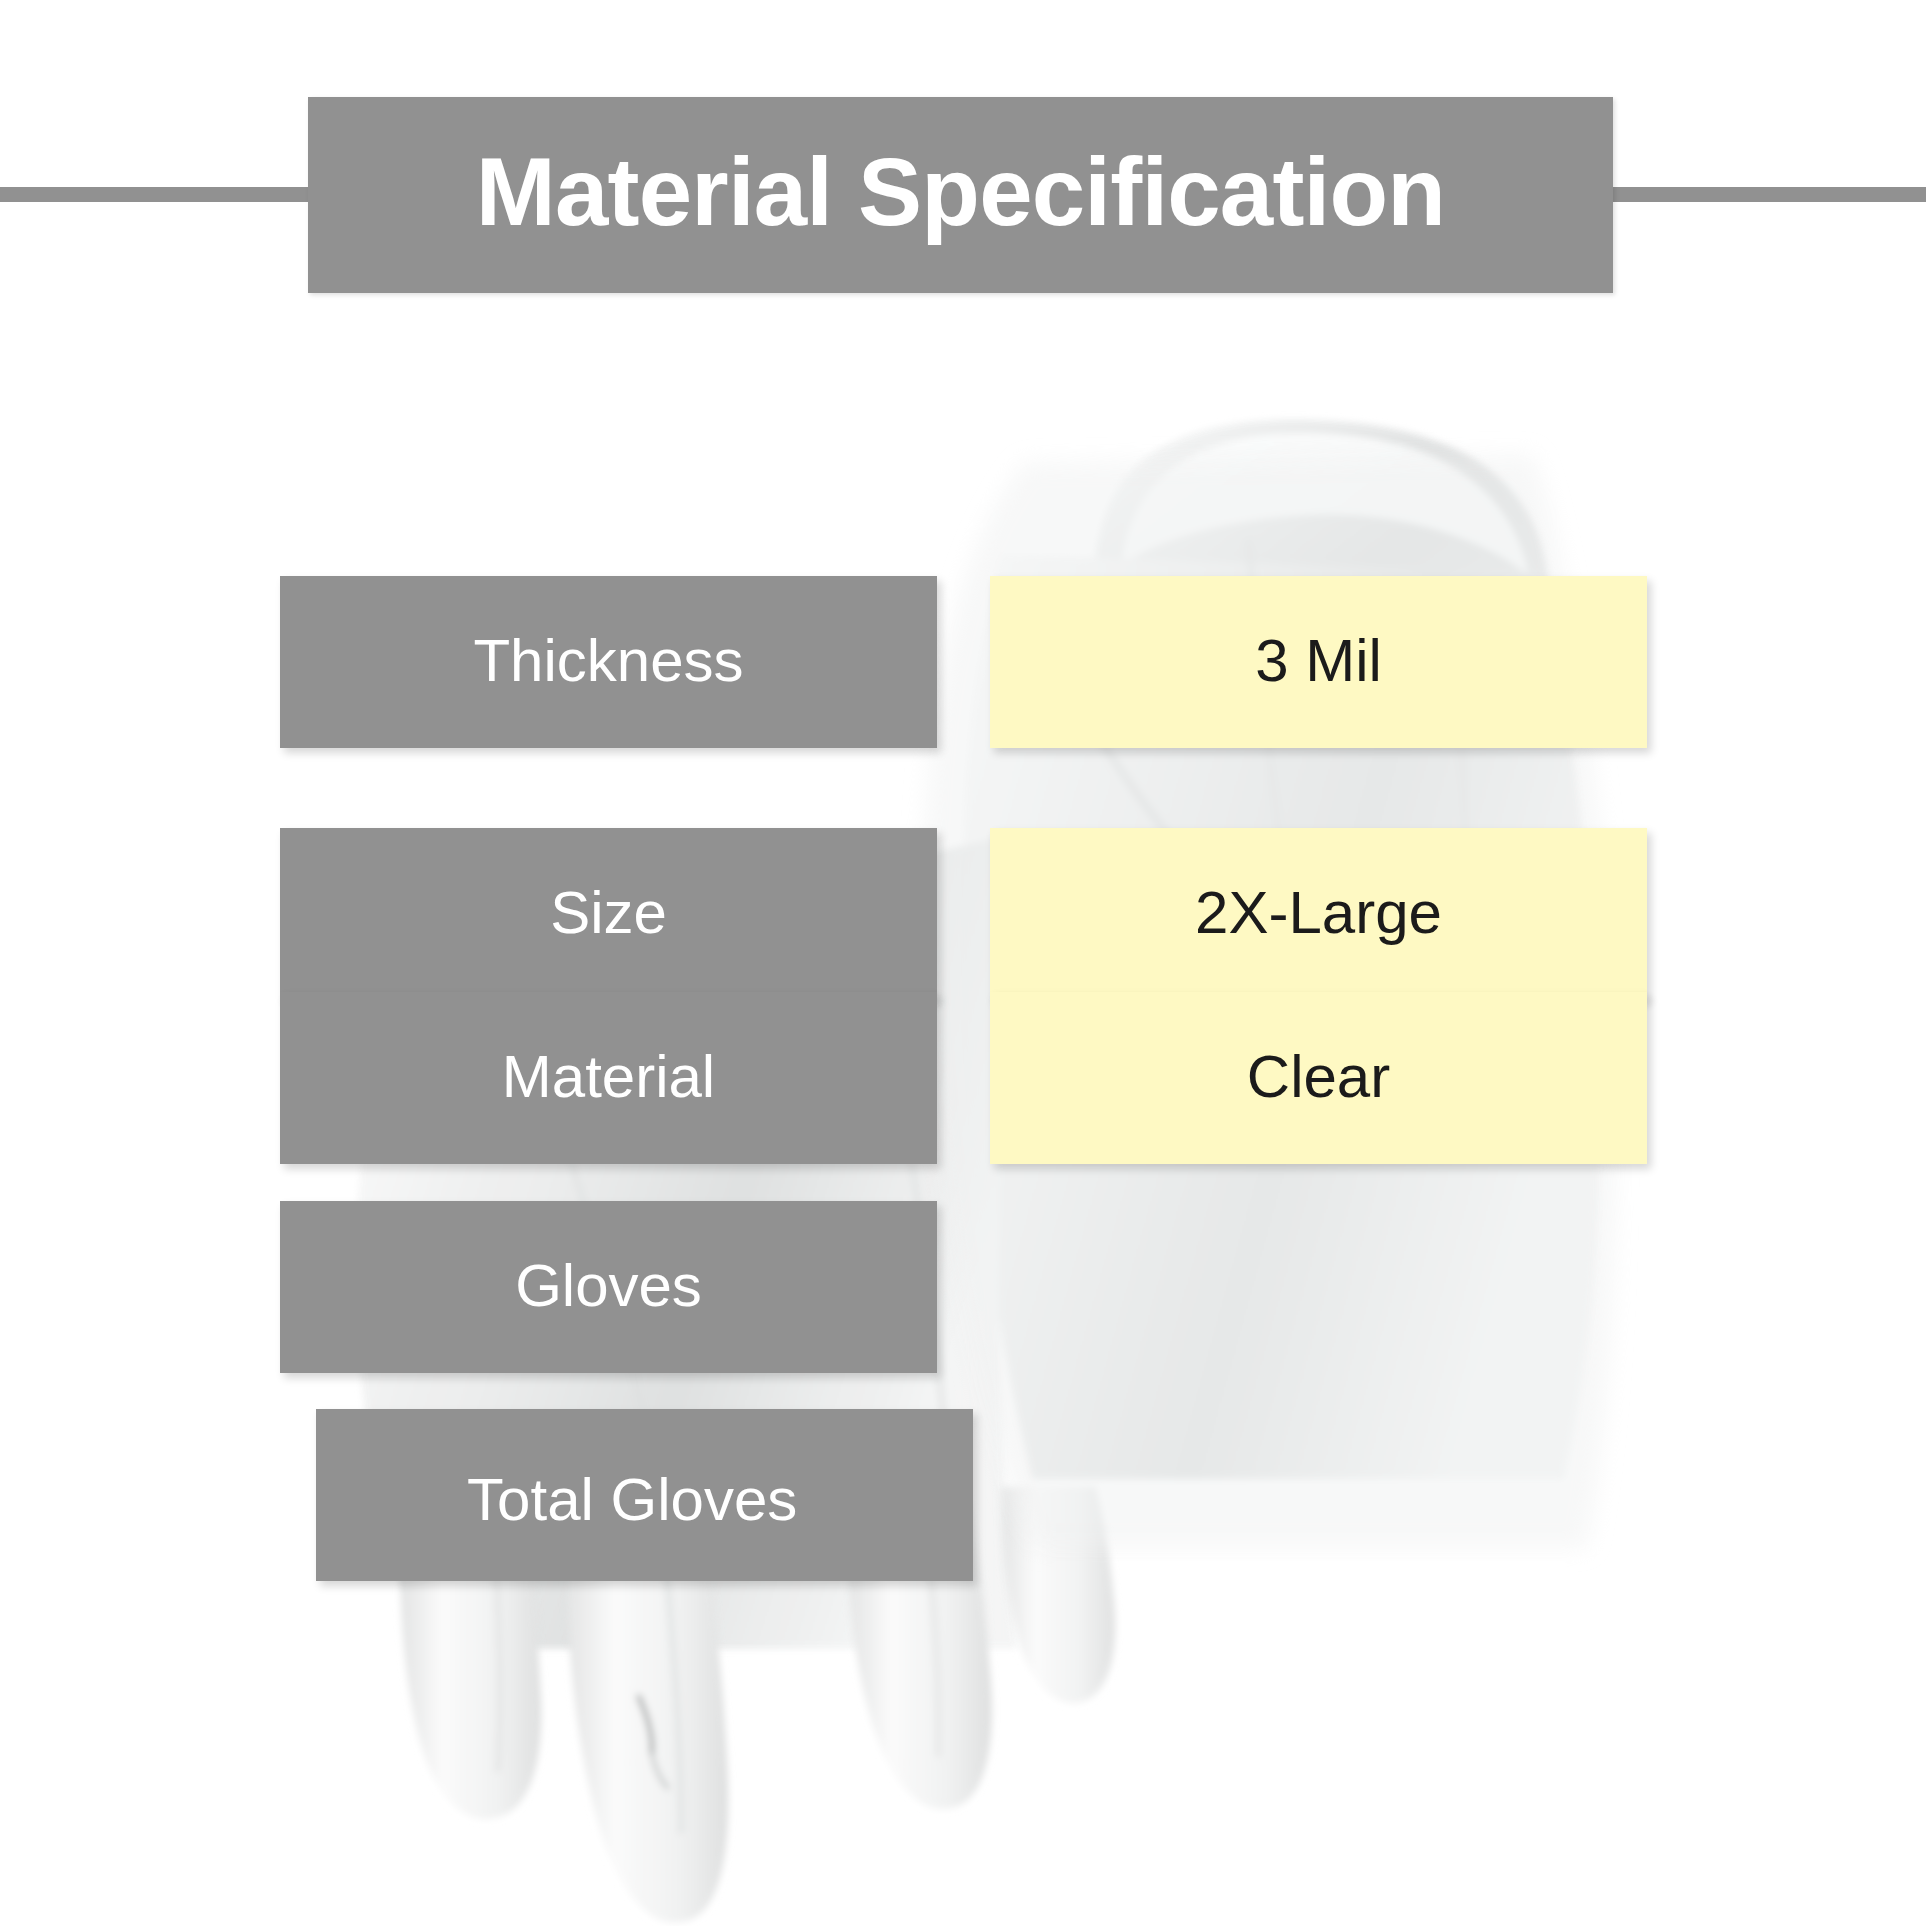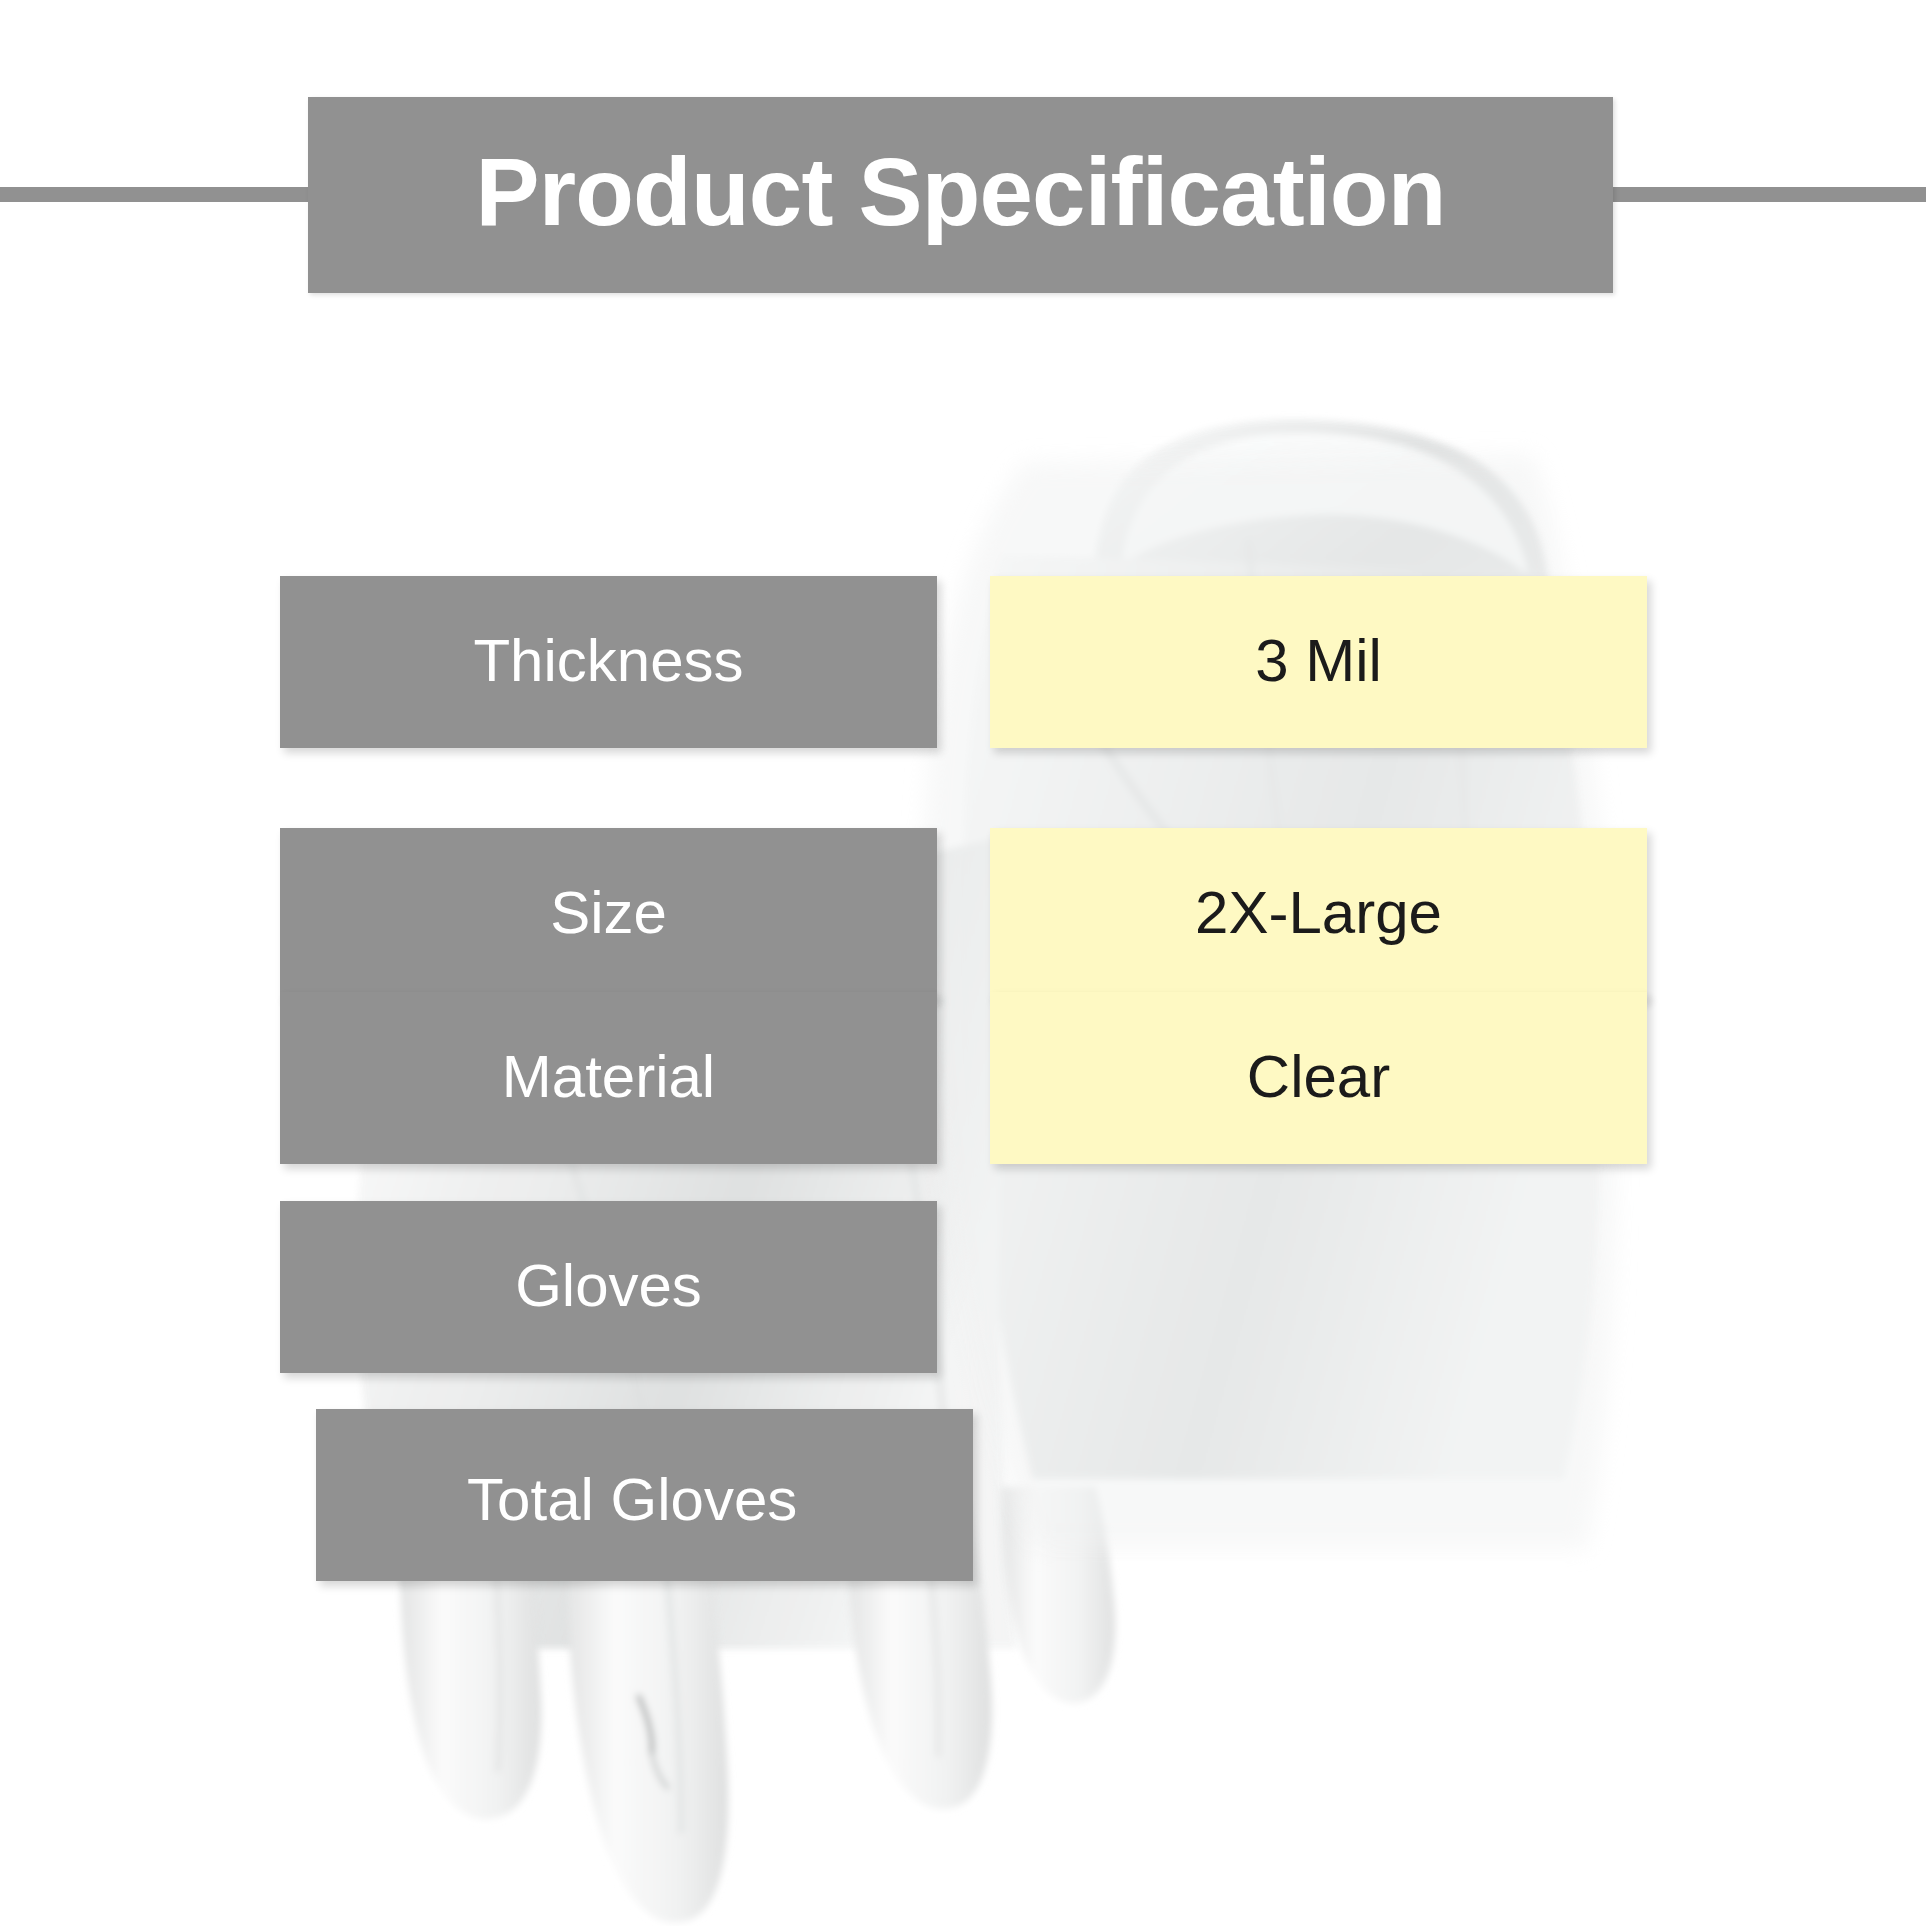--- a/index.html
+++ b/index.html
@@ -179,21 +179,21 @@
     </g>
 
     <g filter="url(#veryBlur)" opacity="0.5">
       <path d="M1330 600 C1200 760 1180 1100 1210 1420 C1240 1740 1300 1920 1340 2010 L2060 2010 C2100 1800 2110 1420 2080 1100 C2050 800 2010 640 1990 590 Z" fill="#f0f1f1"></path>
     </g>
   </svg>
 </div>
 
 <div id="title-rule"></div>
 <div id="title-banner">
-  <span id="title-text">Product Specification</span>
+  <span id="title-text">Material Specification</span>
 </div>
 
 <div id="spec-table">
 
   <div class="spec-row" style="top:576px;">
     <div class="spec-label">
       <span class="spec-label-text">Thickness</span>
     </div>
     <div class="spec-value">
       <span class="spec-value-text">3 Mil</span>

